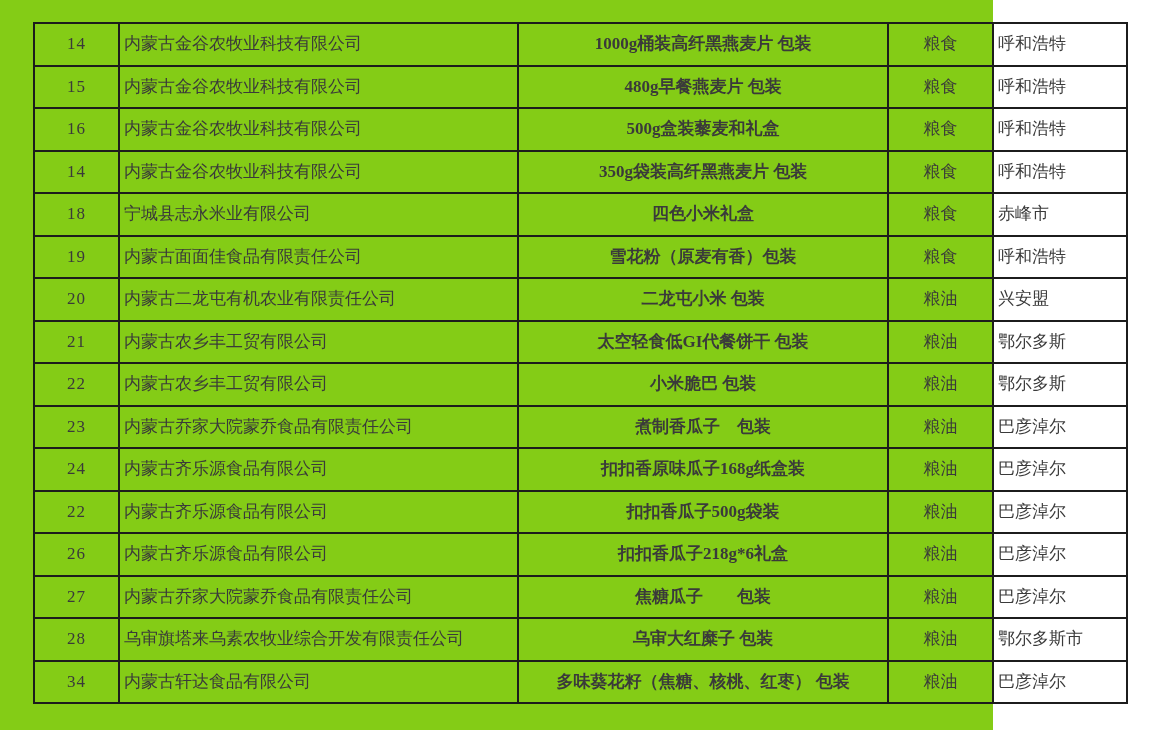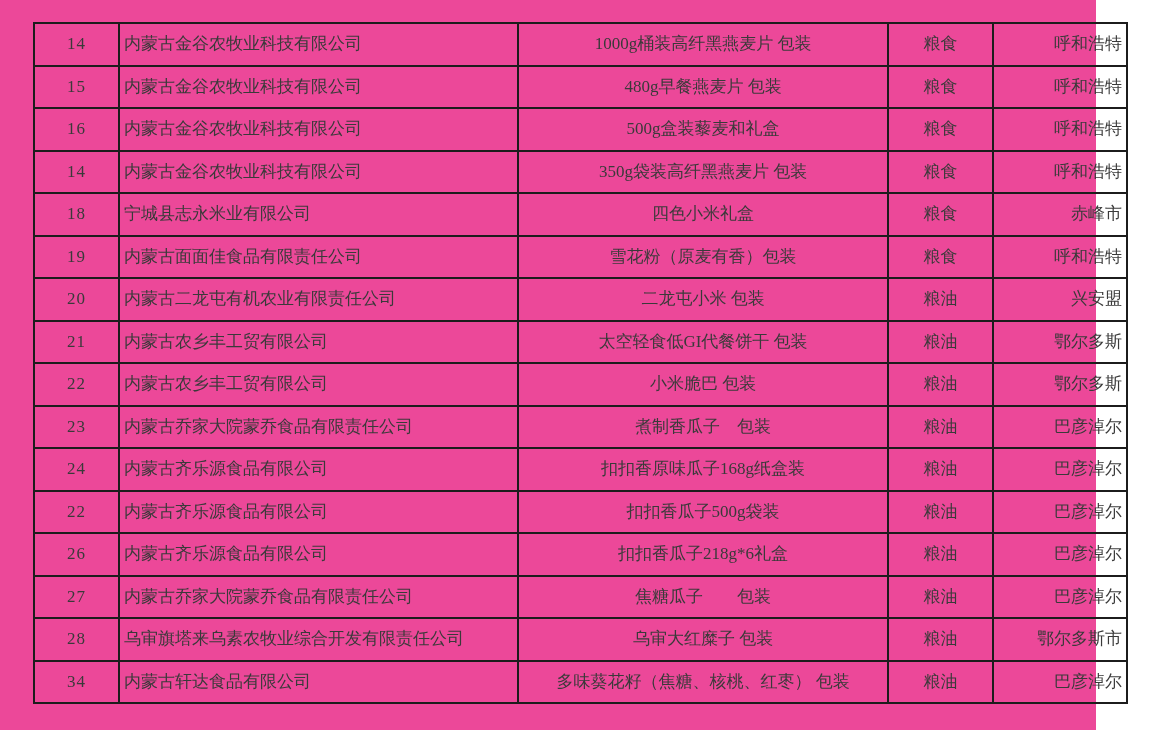--- a/index.html
+++ b/index.html
@@ -6,23 +6,23 @@
     margin: 0;
     padding: 0;
     width: 1157px;
     height: 730px;
     background: #ffffff;
     overflow: hidden;
     font-family: "Liberation Serif", "DejaVu Serif", serif;
   }
   .page {
     position: relative;
-    width: 1096px;
+    width: 993px;
     height: 730px;
-    background: #ec4899;
+    background: #84cc16;
   }
   table.data-table {
     position: absolute;
     left: 33px;
     top: 22px;
     width: 1093px;
     height: 682px;
     border-collapse: collapse;
     table-layout: fixed;
   }
@@ -31,23 +31,23 @@
     color: #3a3a3a;
     font-size: 17px;
     line-height: 1.2;
     padding: 2px 4px;
     vertical-align: middle;
     white-space: nowrap;
     overflow: hidden;
   }
   td.col-index    { text-align: center; font-size: 16px; letter-spacing: 1px; }
   td.col-company  { text-align: left; padding-left: 7px; }
-  td.col-product  { text-align: center; }
+  td.col-product  { text-align: center; font-weight: bold; }
   td.col-category { text-align: center; border-radius: 19px; }
-  td.col-city     { text-align: right; }
+  td.col-city     { text-align: left; }
   col.c-index    { width: 85px; }
   col.c-company  { width: 399px; }
   col.c-product  { width: 370px; }
   col.c-category { width: 105px; }
   col.c-city     { width: 134px; }
 </style>
 </head>
 <body>
 
 <div class="page">

